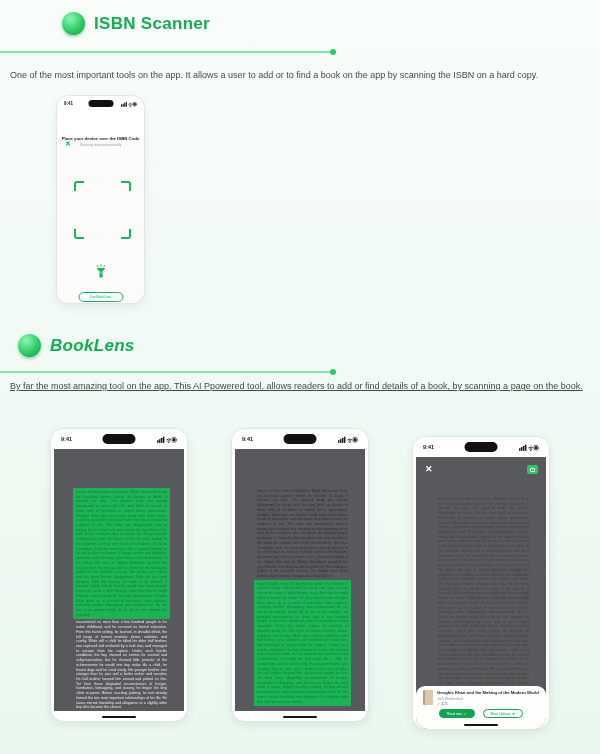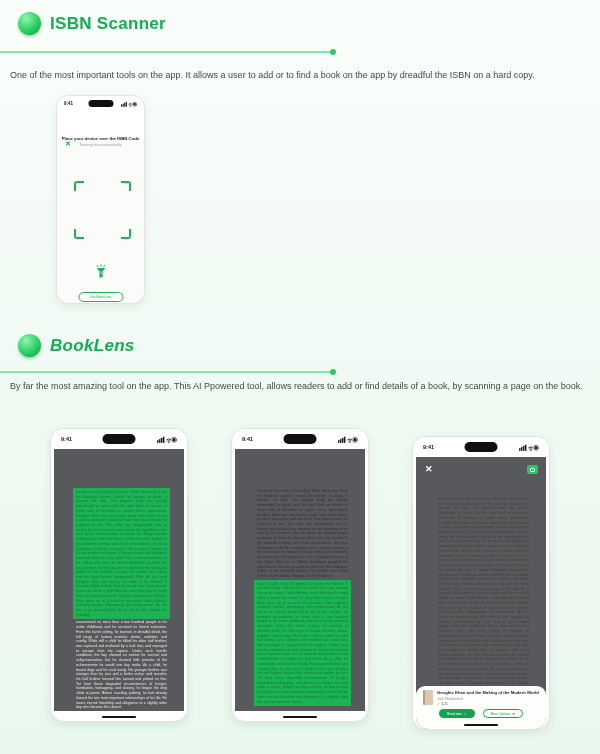--- a/index.html
+++ b/index.html
@@ -103,28 +103,28 @@
   }
   .btn-secondary {
     background:#fdfffd; color:#12a350; border:1px solid #12a350; border-radius:5px;
     font-size:3.3px; height:9px; padding:0 7px; display:flex; align-items:center; gap:2px; cursor:pointer;
     font-family:inherit;
   }
 </style>
 </head>
 <body>
 
-<div class="section-header" style="top:12px;">
+<div class="section-header" style="top:12px;margin-left:44px;">
   <div class="sphere"></div>
   <div class="section-title">ISBN Scanner</div>
 </div>
 <div class="divider" style="top:51px;">
   <div class="dot"></div>
 </div>
-<div class="section-desc" style="top:69px;">One of the most important tools on the app. It allows a user to add or to find a book on the app by dreadful the ISBN on a hard copy.</div>
+<div class="section-desc" style="top:69px;">One of the most important tools on the app. It allows a user to add or to find a book on the app by scanning the ISBN on a hard copy.</div>
 
 <div class="phone-isbn">
   <div class="statusbar">
     <span class="sb-time">9:41</span>
     <span class="island"></span>
     <svg width="16" height="6" viewBox="0 0 34 12">
       <rect x="0" y="7" width="2.4" height="5" rx="0.8" fill="#141414"></rect>
       <rect x="3.4" y="5" width="2.4" height="7" rx="0.8" fill="#141414"></rect>
       <rect x="6.8" y="3" width="2.4" height="9" rx="0.8" fill="#141414"></rect>
       <rect x="10.2" y="1" width="2.4" height="11" rx="0.8" fill="#141414"></rect>
@@ -161,21 +161,21 @@
   </div>
 </div>
 
 <div class="section-header" style="top:334px;font-style:italic;">
   <div class="sphere"></div>
   <div class="section-title">BookLens</div>
 </div>
 <div class="divider" style="top:371px;">
   <div class="dot"></div>
 </div>
-<div class="section-desc" style="top:380px;">By far the most amazing tool on the app. This AI Ppowered tool, allows readers to add or find details of a book, by scanning a page on the book.</div>
+<div class="section-desc" style="top:380px;text-decoration:underline;">By far the most amazing tool on the app. This AI Ppowered tool, allows readers to add or find details of a book, by scanning a page on the book.</div>
 
 <div class="phone-bl" style="left:50px;">
   <div class="statusbar">
     <span class="sb-time">9:41</span>
     <span class="island"></span>
     <svg width="20" height="7" viewBox="0 0 34 12">
       <rect x="0" y="7" width="2.4" height="5" rx="0.8" fill="#141414"></rect>
       <rect x="3.4" y="5" width="2.4" height="7" rx="0.8" fill="#141414"></rect>
       <rect x="6.8" y="3" width="2.4" height="9" rx="0.8" fill="#141414"></rect>
       <rect x="10.2" y="1" width="2.4" height="11" rx="0.8" fill="#141414"></rect>

